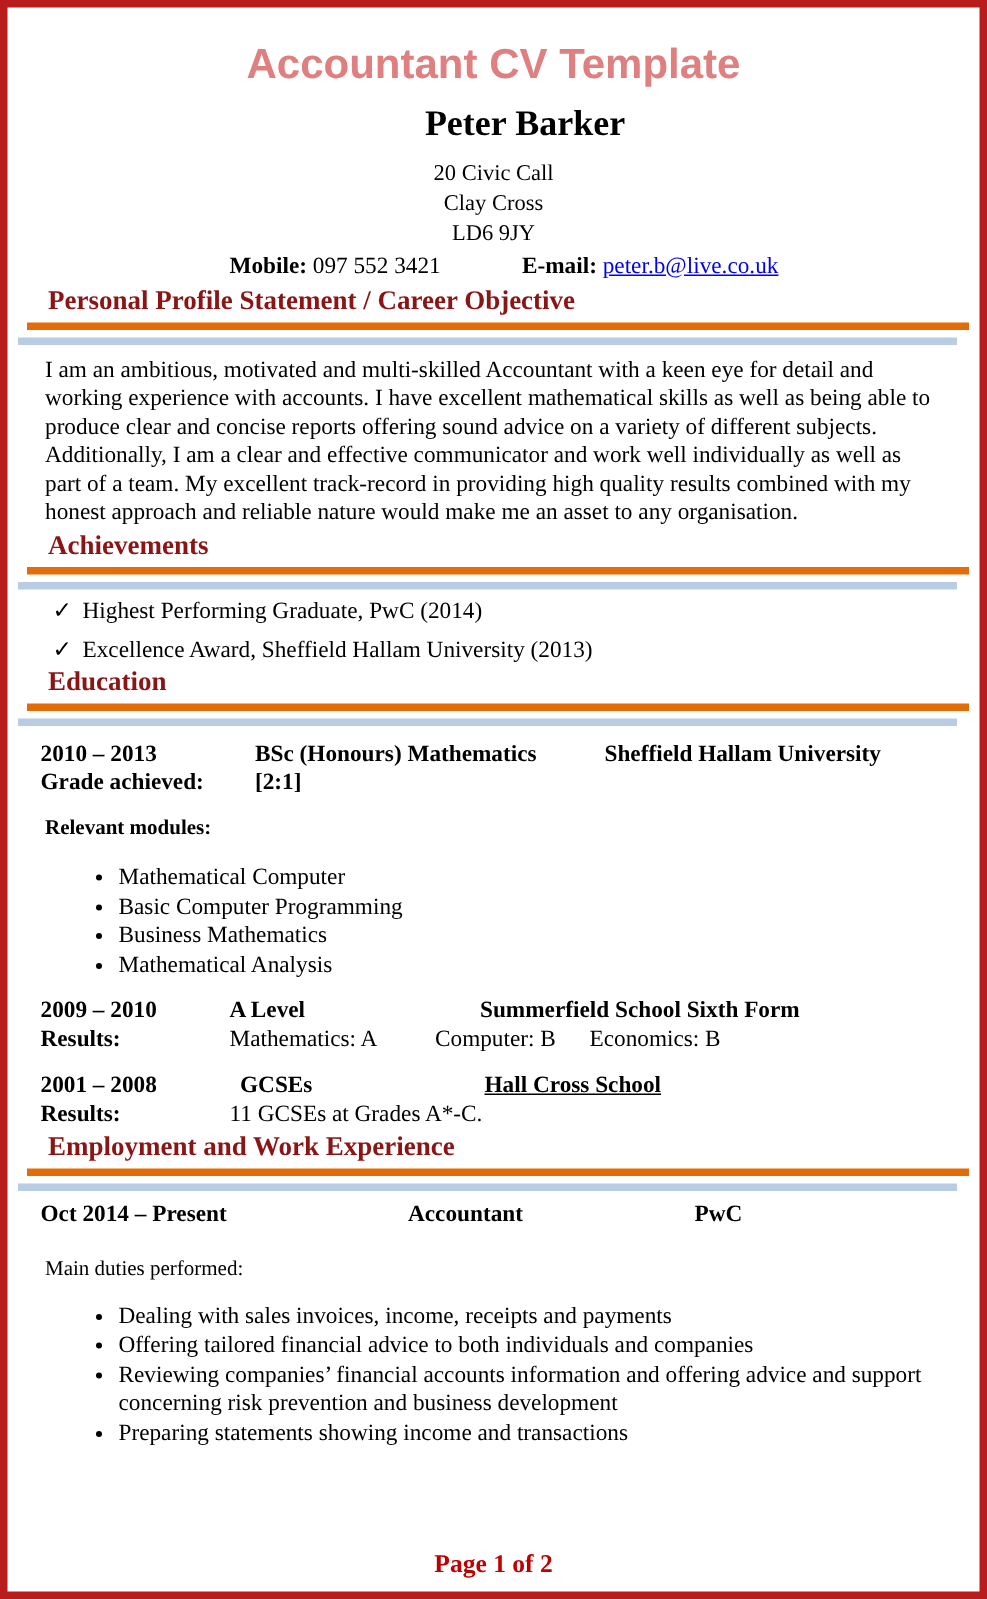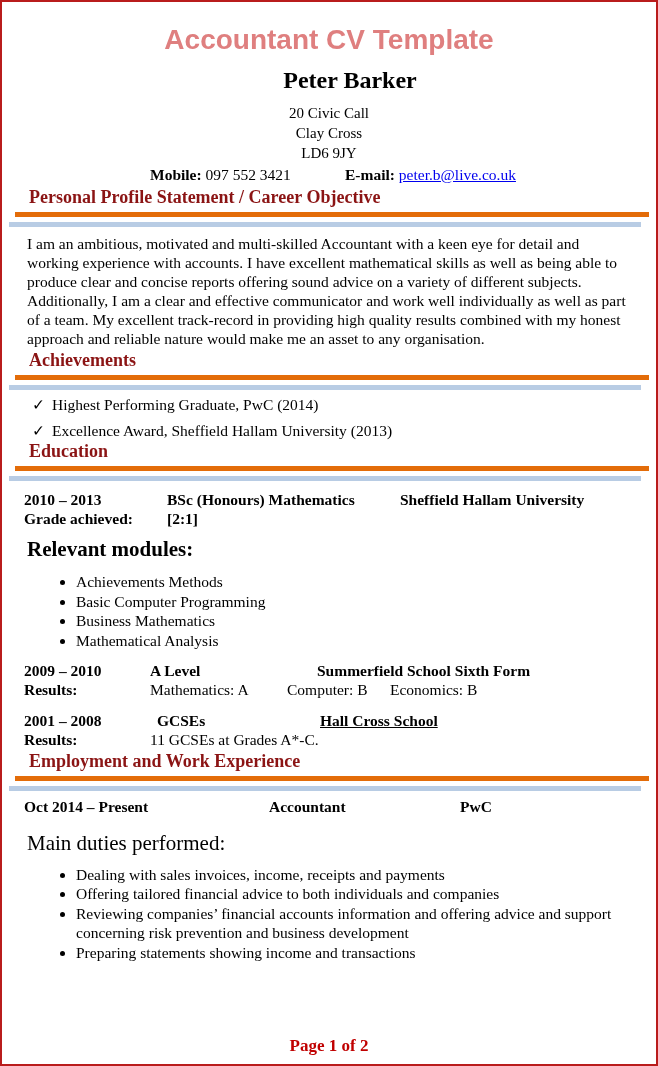--- a/index.html
+++ b/index.html
@@ -1,20 +1,20 @@
 <!DOCTYPE html>
 <html><head>
 <meta charset="utf-8">
 <style>
   html, body { margin: 0; padding: 0; background: #ffffff; }
   .page {
     position: relative;
     width: 658px; height: 1066px;
     box-sizing: border-box;
-    border: 2px solid #b91c1c;
+    border: 5px solid #b91c1c;
     background: #ffffff;
     font-family: "Liberation Serif", serif;
     color: #000000;
     overflow: hidden;
     padding-top: 22px;
   }
   .cv-title {
     text-align: center;
     font-family: "Liberation Sans", sans-serif;
     font-weight: bold;
@@ -56,21 +56,21 @@
   .ach-item .check { width: 20px; flex: 0 0 20px; }
 
   .trow { position: relative; height: 19px; font-size: 15.5px; line-height: 19px; }
   .trow span { position: absolute; top: 0; white-space: nowrap; }
   .c-date { left: 22px; }
   .c-q1 { left: 165px; } .c-i1 { left: 398px; }
   .c-q2 { left: 148px; } .c-i2 { left: 315px; }
   .c-r2a { left: 148px; } .c-r2b { left: 285px; } .c-r2c { left: 388px; }
   .c-q3 { left: 155px; } .c-i3 { left: 318px; text-decoration: underline; } .c-v3 { left: 148px; }
   .c-role { left: 267px; } .c-co { left: 458px; }
-  .label-line { margin-left: 25px; font-size: 21px; line-height: 19px; }
+  .label-line { margin-left: 25px; font-size: 14px; line-height: 19px; }
 
   ul.blist { margin: 13px 25px 0 0; padding-left: 74px; font-size: 15.5px; }
   ul.blist li { line-height: 19.7px; }
   ul.duties li { line-height: 19.5px; }
 
   .footer {
     position: absolute; left: 0; right: 0; bottom: 8px;
     text-align: center; font-weight: bold; font-size: 17px;
     color: #c00000;
   }
@@ -119,21 +119,21 @@
     <span class="c-date b">2010 – 2013</span>
     <span class="c-q1 b">BSc (Honours) Mathematics</span>
     <span class="c-i1 b">Sheffield Hallam University</span>
   </div>
   <div class="trow">
     <span class="c-date b">Grade achieved:</span>
     <span class="c-q1 b">[2:1]</span>
   </div>
   <div class="label-line b" style="margin-top:12px">Relevant modules:</div>
   <ul class="blist">
-    <li>Achievements Methods</li>
+    <li>Mathematical Computer</li>
     <li>Basic Computer Programming</li>
     <li>Business Mathematics</li>
     <li>Mathematical Analysis</li>
   </ul>
 
   <div class="trow" style="margin-top:10px">
     <span class="c-date b">2009 – 2010</span>
     <span class="c-q2 b">A Level</span>
     <span class="c-i2 b">Summerfield School Sixth Form</span>
   </div>

